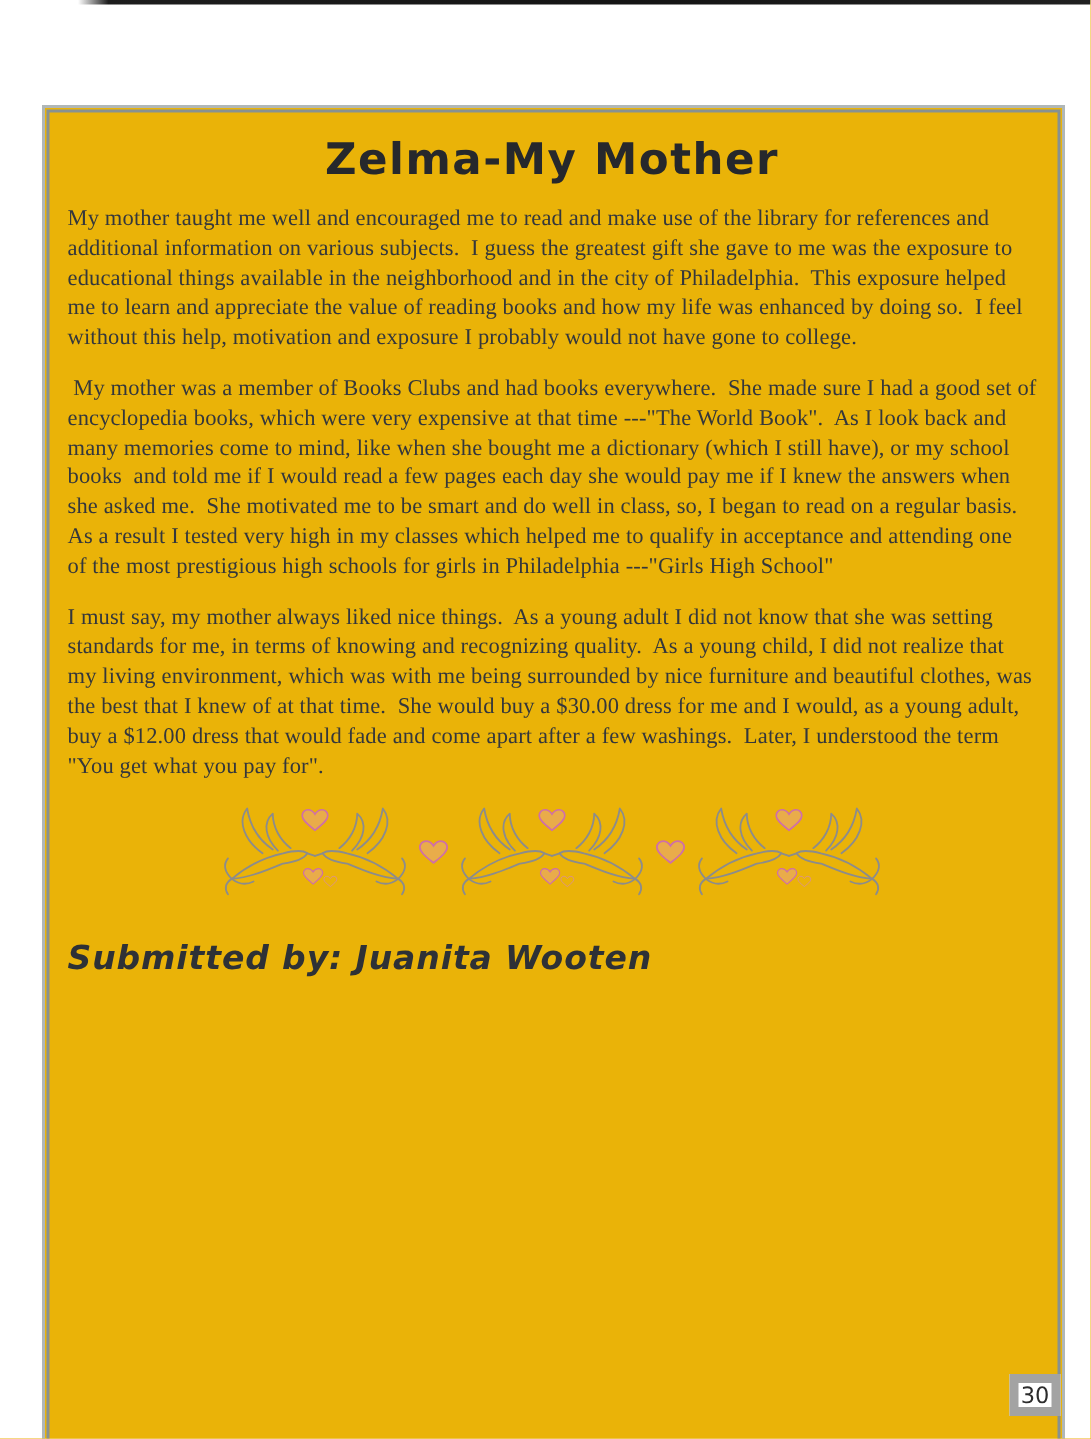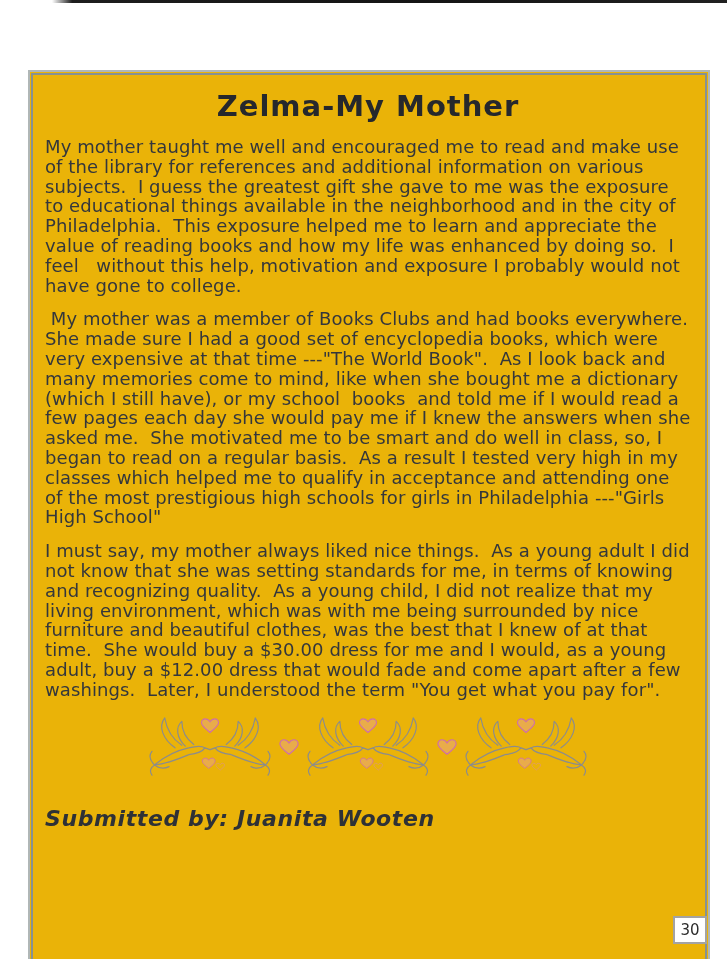--- a/index.html
+++ b/index.html
@@ -17,38 +17,38 @@
   }
   .frame-inner{
     position:absolute;inset:1px;border:2px solid #879191;box-sizing:border-box;
     padding:2px 14px 0 12px;
   }
   h1.title{
     text-align:center;font-size:29px;font-weight:bold;letter-spacing:1px;
     color:#26282c;margin:12px 0 14px 0;
   }
   p.body-par{
-    margin:0 0 14px 0;font-size:18px;line-height:19.8px;letter-spacing:.1px;
-    white-space:pre-wrap;color:#34373c;
+    margin:0 0 14px 0;font-size:15px;line-height:19.8px;letter-spacing:.1px;
+    white-space:pre-wrap;color:#34373c;font-family:Liberation Serif, serif;
   }
   .decoration{
     margin-top:4px;display:flex;align-items:center;justify-content:center;gap:4px;
     height:66px;
   }
   .decoration svg{display:block;}
   .dove-stroke{fill:none;stroke:#8c8c8c;stroke-width:1.4;stroke-linecap:round;stroke-linejoin:round;}
   .heart-shape{fill:rgba(233,160,199,.35);stroke:#cf6fa8;stroke-width:1.3;}
   .heart-tiny{fill:none;stroke:#d887b4;stroke-width:1.1;}
   .submitted{
     margin-top:26px;font-style:italic;font-weight:700;
     font-size:22px;letter-spacing:.6px;color:#2e3136;
   }
   .page-number-box{
     position:absolute;left:673px;top:916px;width:34px;height:28px;background:#fff;
-    border:2px solid #a3a3a3;box-sizing:border-box;display:flex;align-items:center;
+    border:6px solid #a3a3a3;box-sizing:border-box;display:flex;align-items:center;
     justify-content:center;font-size:15px;color:#2c2c2c;z-index:5;
   }
 </style>
 </head>
 <body>
 
 <div class="scan-line"></div>
 
 <div class="frame">
   <div class="frame-inner">

